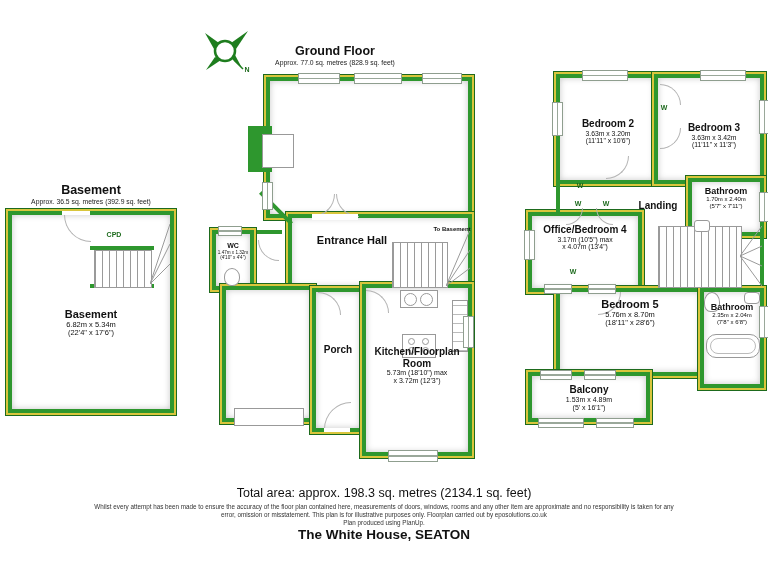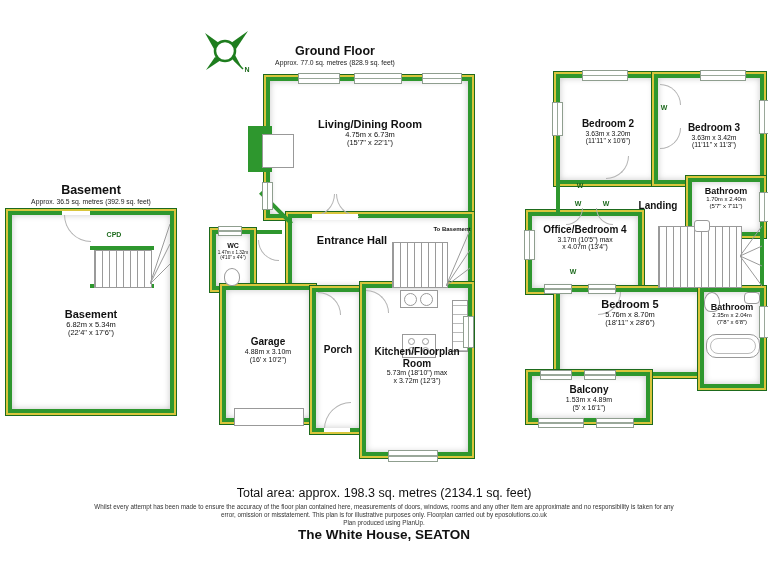--- a/index.html
+++ b/index.html
@@ -74,25 +74,20 @@
     <div class="s">Approx. 77.0 sq. metres (828.9 sq. feet)</div>
   </div>
 
   <div class="room" style="left:266px;top:77px;width:206px;height:141px;"></div>
   <div class="win-h" style="left:298px;top:73px;width:40px;height:9px;"></div>
   <div class="win-h" style="left:354px;top:73px;width:46px;height:9px;"></div>
   <div class="win-h" style="left:422px;top:73px;width:38px;height:9px;"></div>
   <div class="wall" style="left:248px;top:126px;width:24px;height:46px;z-index:6;"></div>
   <div class="fix" style="left:262px;top:134px;width:30px;height:32px;z-index:7;"></div>
   <div class="win-v" style="left:262px;top:182px;width:9px;height:26px;"></div>
-  <div class="rlabel" style="left:302px;top:118px;width:136px;">
-    <div class="rname" style="font-size:11px;">Living/Dining Room</div>
-    <div style="font-size:7.5px;">4.75m x 6.73m</div>
-    <div style="font-size:7.5px;">(15'7" x 22'1")</div>
-  </div>
   <div class="wall" style="left:254px;top:206px;width:44px;height:4px;transform:rotate(45deg);z-index:2;"></div>
   <div class="wall" style="left:252px;top:230px;width:30px;height:4px;"></div>
 
   <div class="room" style="left:288px;top:214px;width:184px;height:76px;"></div>
   <div class="gap" style="left:312px;top:214px;width:46px;height:6px;"></div>
   <div class="arc arc-br" style="left:312px;top:194px;width:22px;height:22px;"></div>
   <div class="arc arc-bl" style="left:336px;top:194px;width:22px;height:22px;"></div>
   <div class="rlabel" style="left:300px;top:234px;width:104px;">
     <div class="rname" style="font-size:11px;">Entrance Hall</div>
   </div>
@@ -110,25 +105,20 @@
   <div class="win-h" style="left:218px;top:226px;width:22px;height:8px;"></div>
   <div class="rlabel" style="left:212px;top:242px;width:42px;">
     <div class="rname" style="font-size:7px;">WC</div>
     <div style="font-size:4.6px;">1.47m x 1.32m</div>
     <div style="font-size:4.6px;">(4'10" x 4'4")</div>
   </div>
   <div class="fix" style="left:224px;top:268px;width:14px;height:16px;border-radius:50% 50% 45% 45%;"></div>
   <div class="arc arc-bl" style="left:258px;top:240px;width:20px;height:20px;"></div>
 
   <div class="room" style="left:222px;top:286px;width:92px;height:136px;"></div>
-  <div class="rlabel" style="left:226px;top:336px;width:84px;">
-    <div class="rname" style="font-size:10px;">Garage</div>
-    <div style="font-size:7px;">4.88m x 3.10m</div>
-    <div style="font-size:7px;">(16' x 10'2")</div>
-  </div>
   <div class="fix" style="left:234px;top:408px;width:68px;height:16px;z-index:7;"></div>
 
   <div class="room" style="left:312px;top:288px;width:52px;height:144px;"></div>
   <div class="rlabel" style="left:312px;top:344px;width:52px;">
     <div class="rname" style="font-size:10px;">Porch</div>
   </div>
   <div class="arc arc-tr" style="left:318px;top:292px;width:22px;height:22px;"></div>
   <div class="gap" style="left:324px;top:428px;width:26px;height:4px;"></div>
   <div class="arc arc-tl" style="left:324px;top:402px;width:26px;height:26px;"></div>
 

